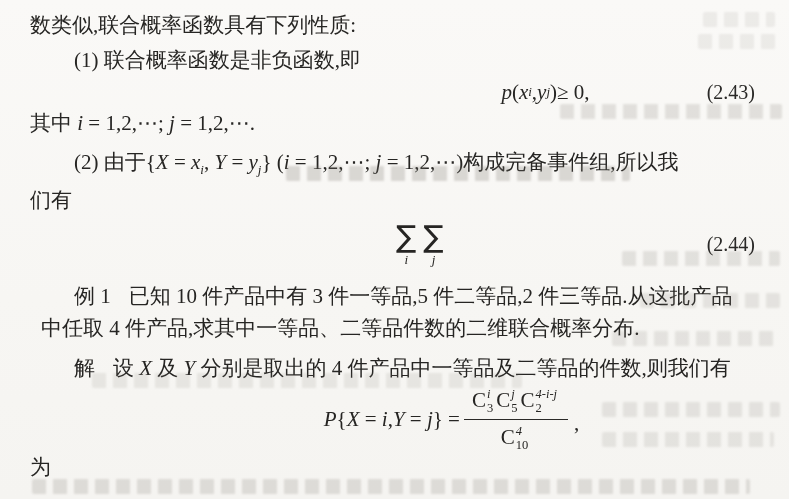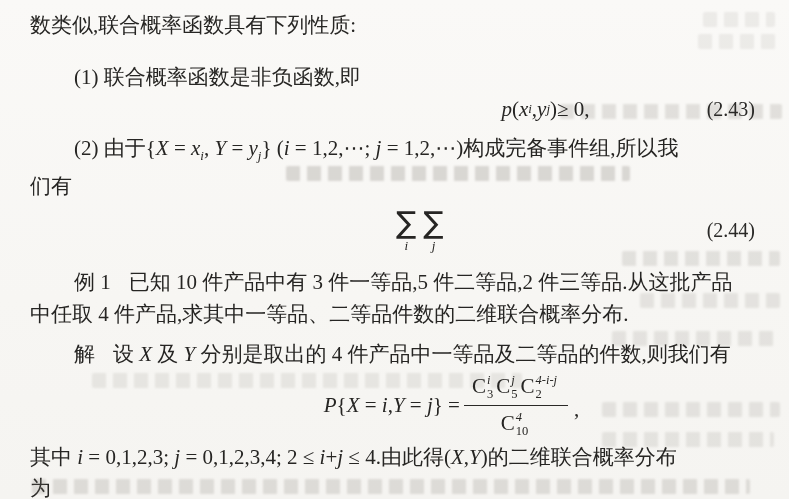--- a/index.html
+++ b/index.html
@@ -78,39 +78,42 @@
   <div class="bleed b7"></div>
   <div class="bleed b8"></div>
   <div class="bleed b9"></div>
   <div class="bleed b10"></div>
   <div class="bleed b11"></div>
 
   <div class="ln">
     <span>数类似,联合概率函数具有下列性质:</span>
   </div>
 
-  <div class="ln indent" style="margin-top:21px;font-family:Liberation Serif, serif;">
+  <div class="ln indent" style="margin-top:4px;font-family:Liberation Serif, serif;">
     <span>(1) 联合概率函数是非负函数,即</span>
   </div>
 
   <div class="eqrow row243">
     <span class="eq">
       <span class="it">p</span>
         <span>(</span>
         <span class="it">x</span>
         <span class="msub">i</span>
         <span>,</span>
         <span class="it">y</span>
         <span class="msub">j</span>
         <span>)</span>
         <span> ≥ 0,</span>
     </span>
     <span class="eqnum">(2.43)</span>
   </div>
 
+  <div class="ln">
+    <span>其中 </span><span class="it">i</span><span> = 1,2,⋯; </span><span class="it">j</span><span> = 1,2,⋯.</span>
+  </div>
 
   <div class="ln indent">
     <span>(2) 由于{</span><span class="it">X</span><span> = </span><span class="it">x</span><span class="msub">i</span><span>, </span><span class="it">Y</span><span> = </span><span class="it">y</span><span class="msub">j</span><span>} (</span><span class="it">i</span><span> = 1,2,⋯; </span><span class="it">j</span><span> = 1,2,⋯)构成完备事件组,所以我</span>
   </div>
 
   <div class="ln">
     <span>们有</span>
   </div>
 
   <div class="eqrow row244">
@@ -124,21 +127,21 @@
           <span class="ss">j</span>
         </span>
     </span>
     <span class="eqnum">(2.44)</span>
   </div>
 
   <div class="ln indent" style="line-height:32px;">
     <span class="bold">例 1</span><span class="gap2"></span><span>已知 10 件产品中有 3 件一等品,5 件二等品,2 件三等品.从这批产品</span>
   </div>
 
-  <div class="ln" style="line-height:32px;">
+  <div class="ln" style="line-height:32px;margin-left:11px;">
     <span>中任取 4 件产品,求其中一等品、二等品件数的二维联合概率分布.</span>
   </div>
 
   <div class="ln indent" style="line-height:32px;">
     <span class="bold">解</span><span class="gap2"></span><span>设 </span><span class="it">X</span><span> 及 </span><span class="it">Y</span><span> 分别是取出的 4 件产品中一等品及二等品的件数,则我们有</span>
   </div>
 
 
   <div class="eqrow rowprob">
     <span class="eq">
@@ -174,21 +177,18 @@
                 <span class="top">4</span>
                 <span class="bot">10</span>
               </span>
             </span>
         </span>
       </span>
       <span class="frac-comma">,</span>
     </span>
   </div>
 
-  <div class="ln" style="margin-top:4px;">
-    <span>其中 </span><span class="it">i</span><span> = 0,1,2,3; </span><span class="it">j</span><span> = 0,1,2,3,4; 2 ≤ </span><span class="it">i</span><span>+</span><span class="it">j</span><span> ≤ 4.由此得(</span><span class="it">X</span><span>,</span><span class="it">Y</span><span>)的二维联合概率分布</span>
-  </div>
 
   <div class="ln">
     <span>为</span>
   </div>
 
 </div>
 
 </body></html>

